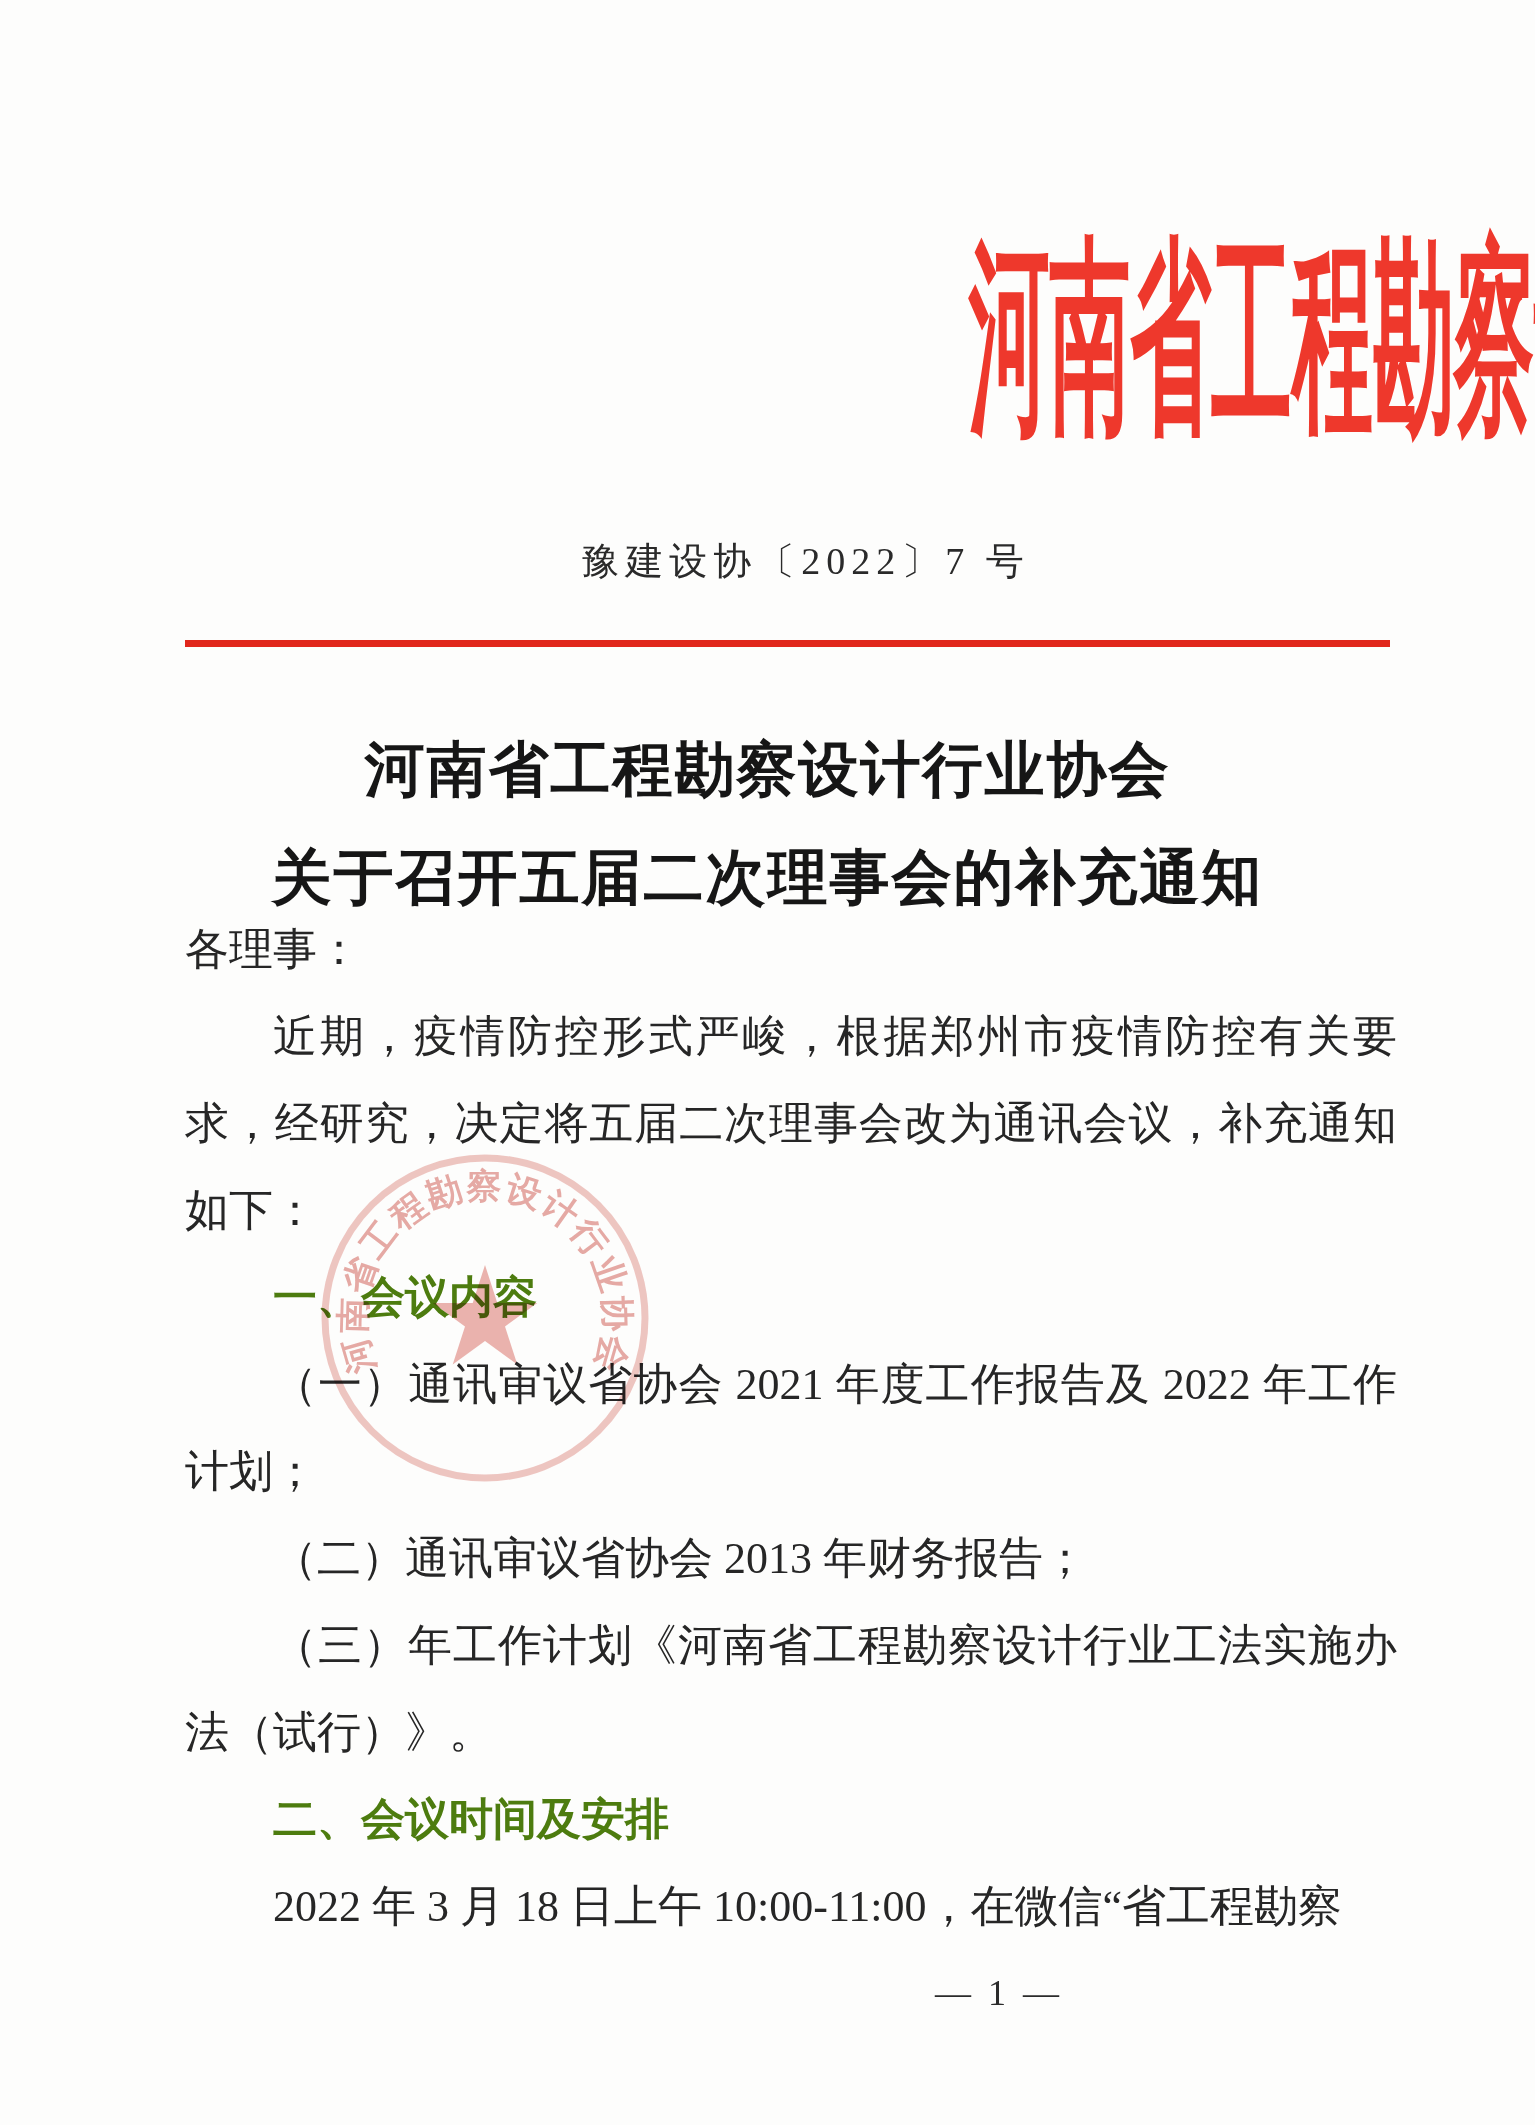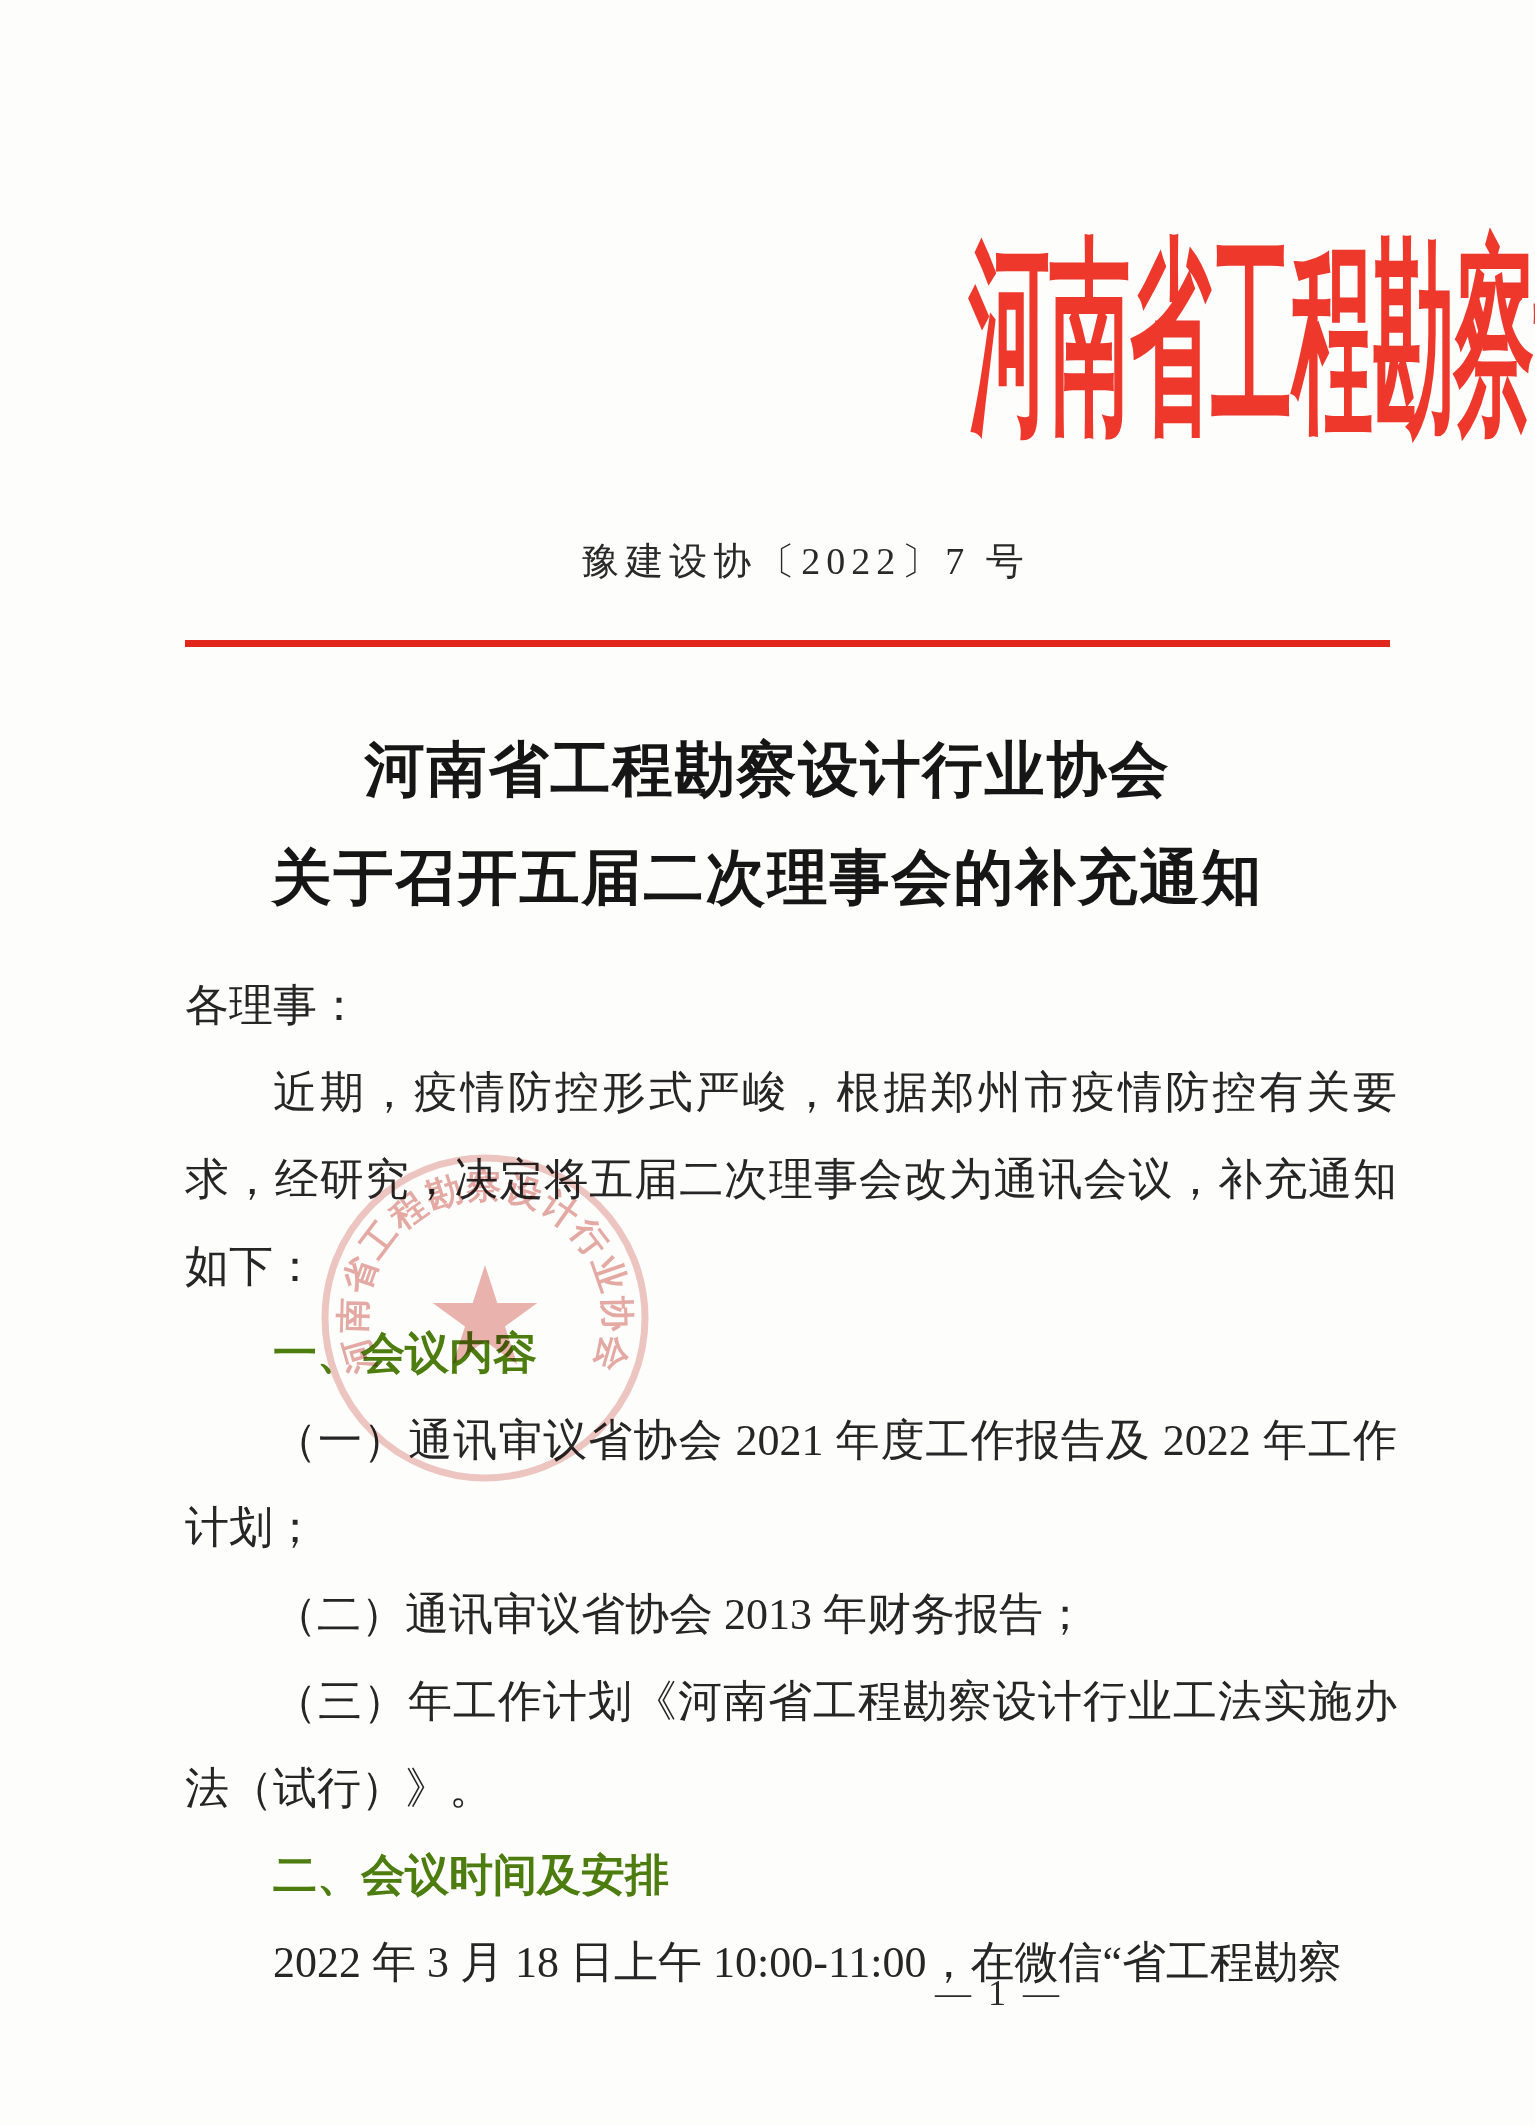--- a/index.html
+++ b/index.html
@@ -39,21 +39,21 @@
     background:#e1271c;
   }
   .title{
     position:absolute;top:716px;left:0;right:0;
     text-align:center;
     font-size:60px;line-height:108px;
     font-weight:bold;color:#161616;
     letter-spacing:2px;
   }
   .body{
-    position:absolute;top:962px;left:185px;
+    position:absolute;top:906px;left:185px;
     width:1212px;
     font-size:44px;line-height:87px;
     color:#262626;
     text-align:justify;
   }
   .body p{margin:0;padding:0;}
   .indent{text-indent:2em;font-family:Liberation Serif, serif;}
   .heading{
     text-indent:2em;
     font-family:Liberation Serif, serif;

